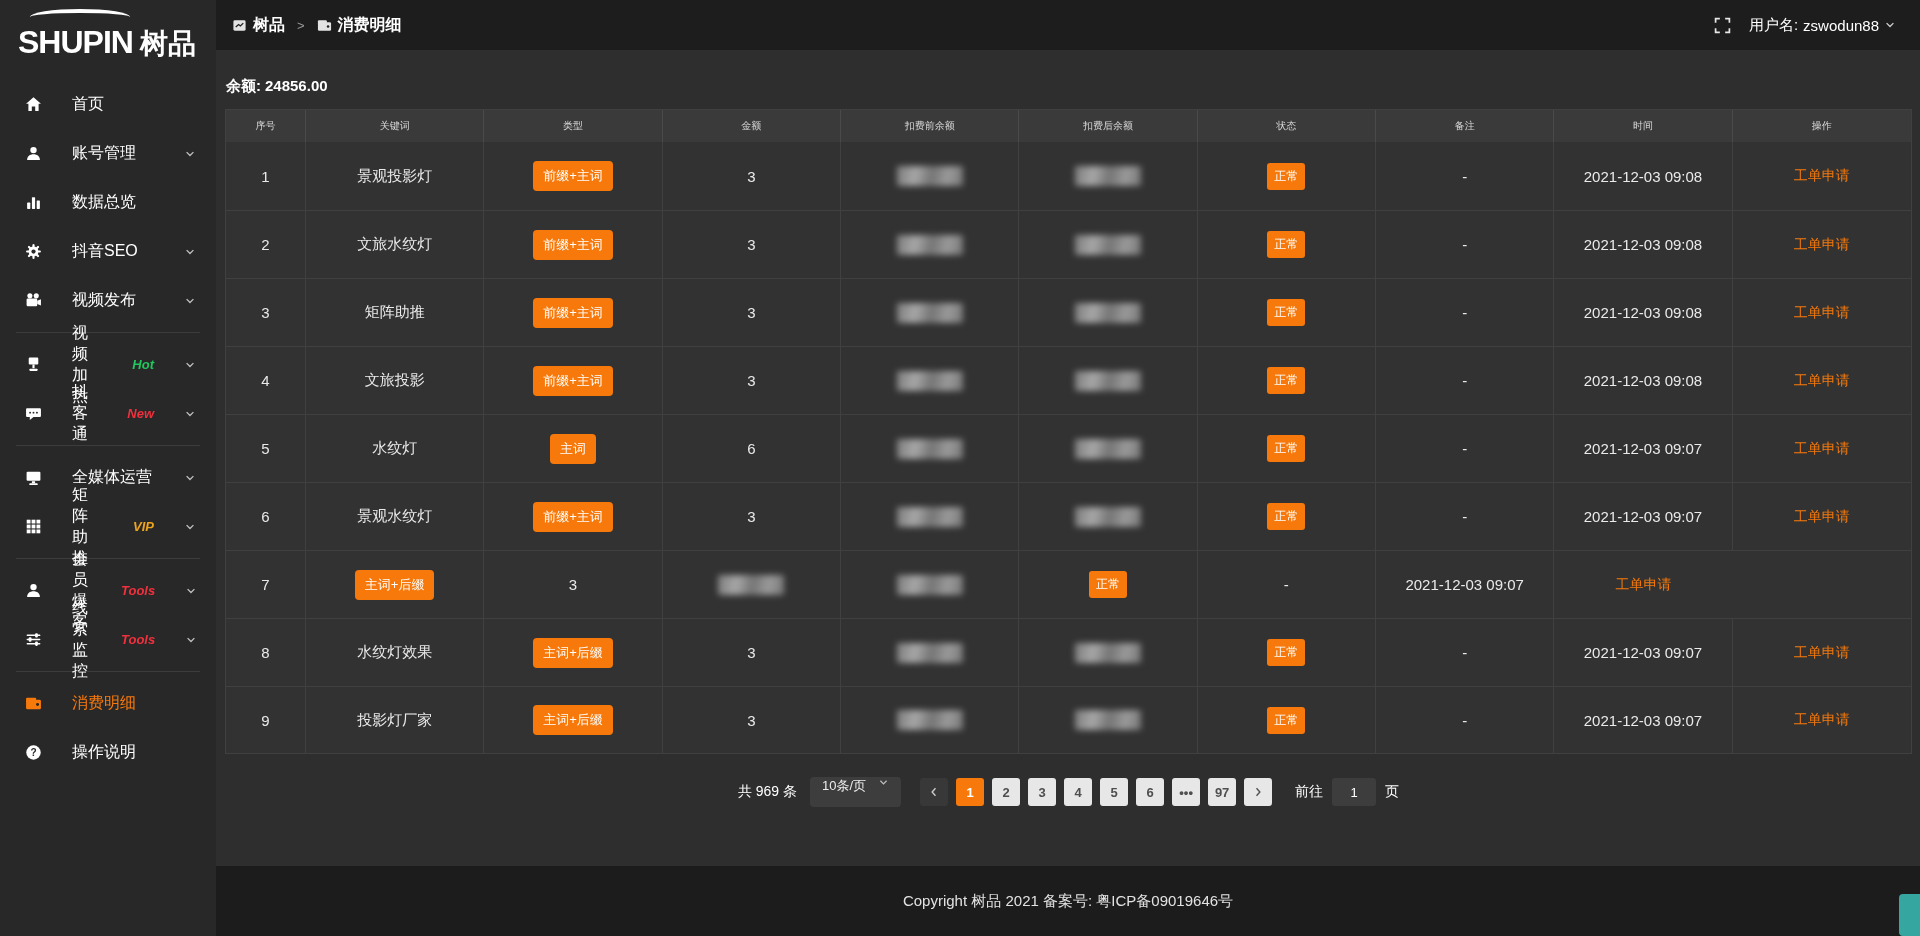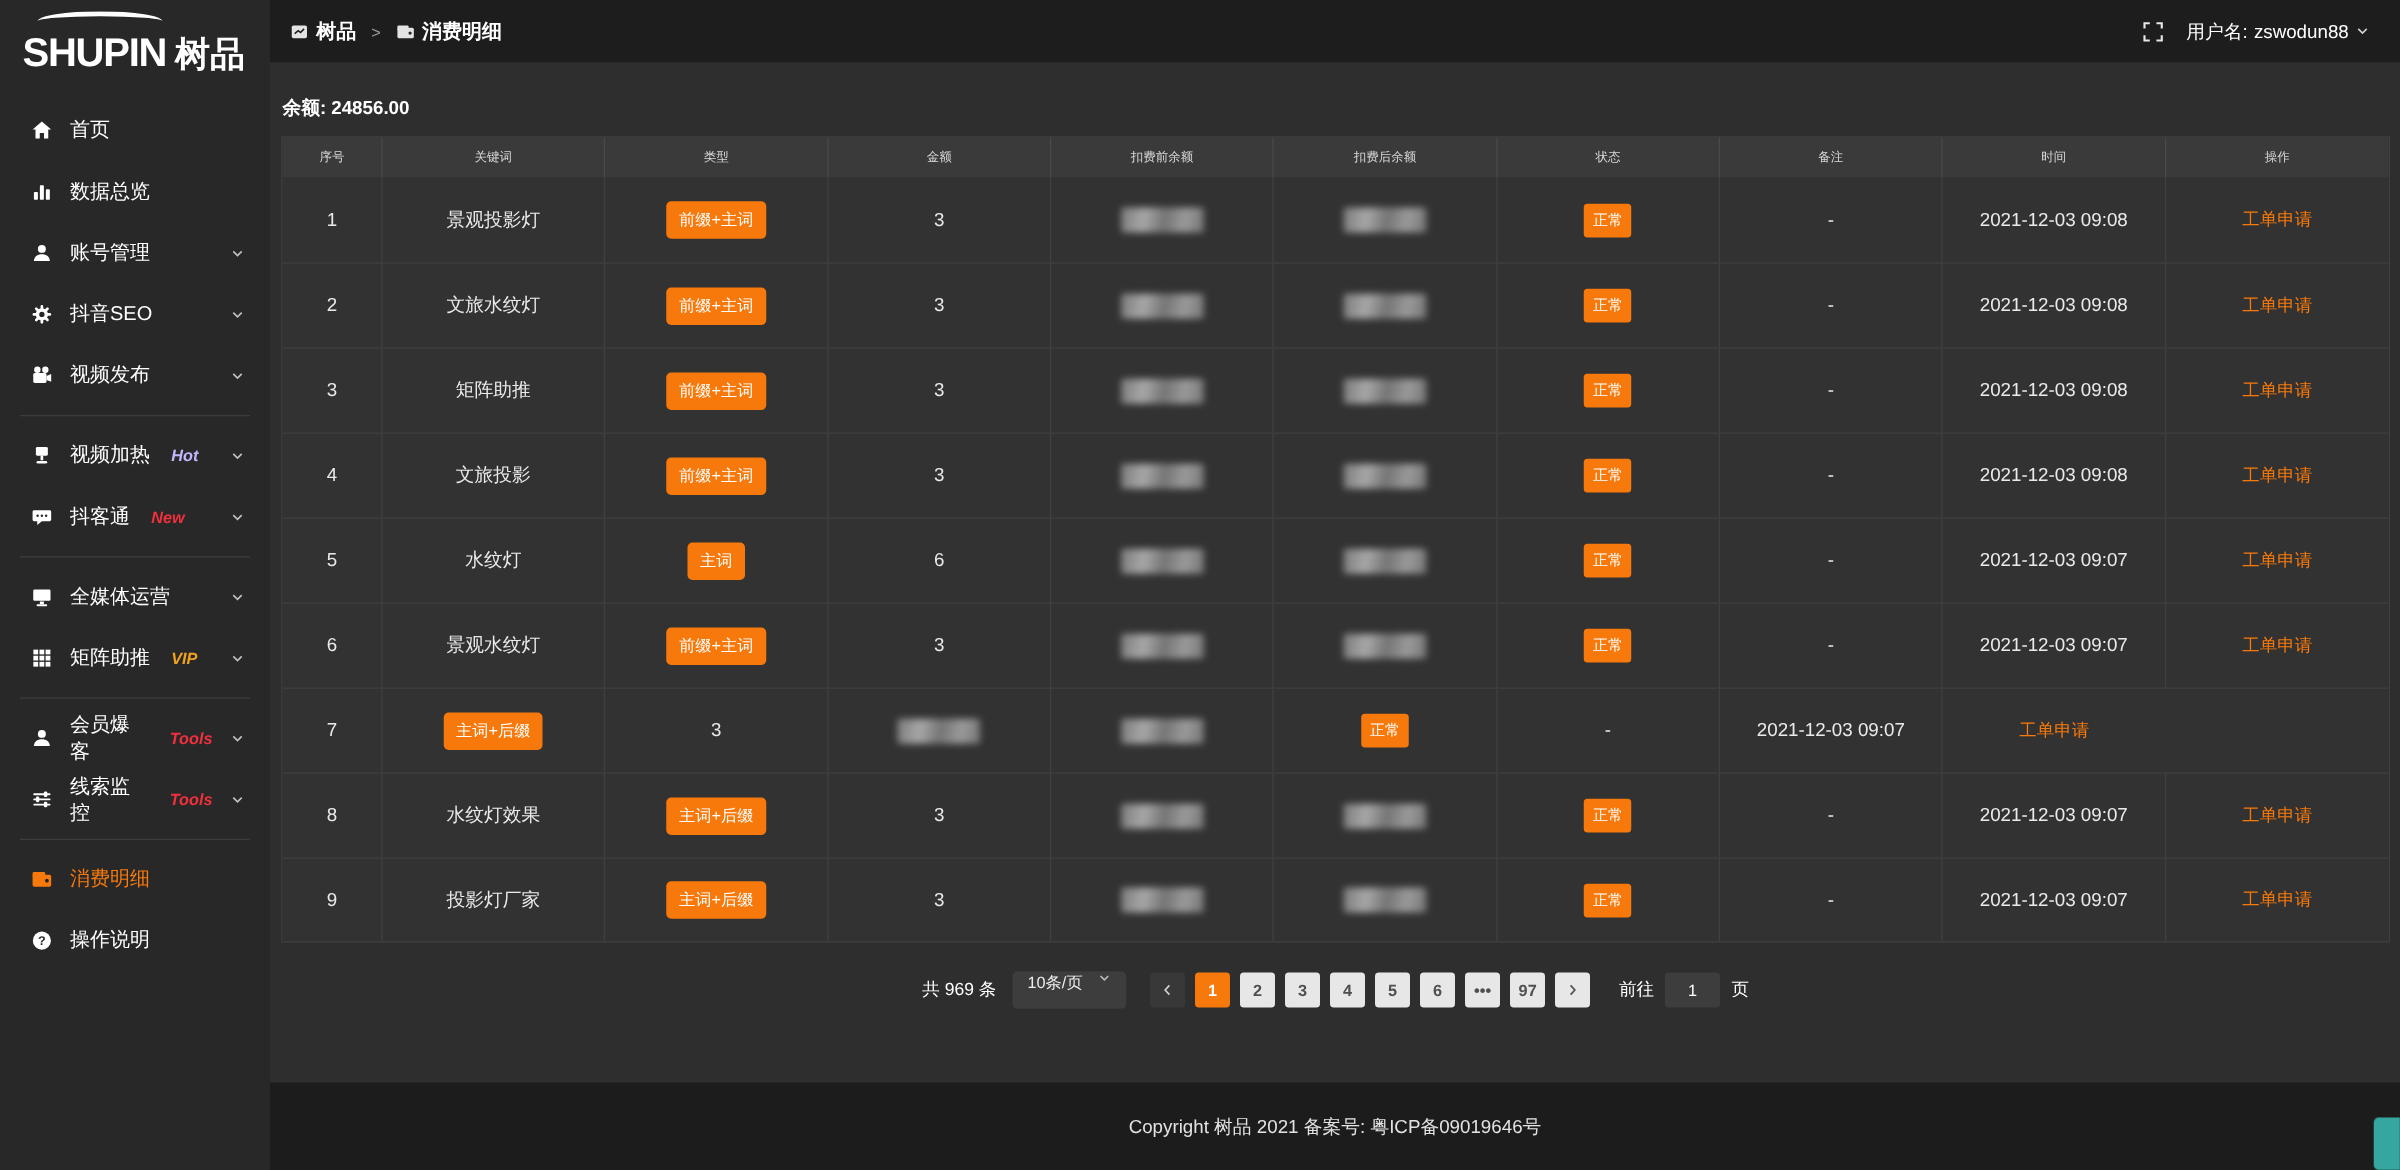--- a/index.html
+++ b/index.html
@@ -19,21 +19,21 @@
   body{font-family:"Liberation Sans","DejaVu Sans",sans-serif;background:var(--content-bg);color:#fff;}
   .app{display:flex;width:100%;height:100%;}
 
   
   .sidebar{width:216px;flex-shrink:0;background:var(--side-bg);display:flex;flex-direction:column;}
   .logo{position:relative;padding:18px 0 8px 18px;height:66px;display:flex;align-items:flex-end;gap:7px;}
   .logo-arc{position:absolute;top:9px;left:30px;width:100px;height:16px;border-top:4px solid #fff;border-radius:50%;}
   .logo-en{font-size:32px;font-weight:900;letter-spacing:-1px;line-height:1;text-align:center;}
   .logo-cn{font-size:28px;font-weight:bold;line-height:1.05;}
   .menu{margin-top:14px;}
-  .side-item{height:49px;display:flex;align-items:center;gap:14px;padding-left:25px;font-size:16px;color:#fff;cursor:pointer;}
+  .side-item{height:49px;display:flex;align-items:center;gap:30px;padding-left:25px;font-size:16px;color:#fff;cursor:pointer;}
   .side-item.active{color:var(--accent);}
   .side-badge{font-style:italic;font-weight:bold;font-size:13px;margin-left:3px;}
   .side-chevron{margin-left:auto;margin-right:20px;color:#c0c0c0;display:flex;}
   .side-divider{height:1px;background:#3c3c3c;margin:7px 16px;}
   .icon{display:inline-flex;align-items:center;justify-content:center;line-height:0;}
   .icon svg{display:block;}
 
   
   .main{flex:1;display:flex;flex-direction:column;min-width:0;}
   .topbar{height:50px;background:var(--bar-bg);display:flex;align-items:center;justify-content:space-between;padding:0 24px 0 16px;flex-shrink:0;}
@@ -101,43 +101,43 @@
             <svg width="17" height="17" viewBox="0 0 16 16">
               <path fill="currentColor" d="M8 1.2 L15 7.2 H12.8 V14 H9.6 V9.8 H6.4 V14 H3.2 V7.2 H1 Z"></path>
             </svg>
           </span>
           <span class="side-label">首页</span>
         </div>
         <div class="side-item">
           <span class="icon">
             <svg width="17" height="17" viewBox="0 0 16 16">
               <g fill="currentColor">
+                <circle cx="8" cy="4.8" r="3"></circle>
+                <path d="M2 14 C2 10.8 4.6 8.8 8 8.8 C11.4 8.8 14 10.8 14 14 Z"></path>
+              </g>
+            </svg>
+          </span>
+          <span class="side-label">账号管理</span>
+          <span class="icon side-chevron">
+            <svg width="12" height="12" viewBox="0 0 16 16">
+              <path d="M3.5 5.5 L8 10 L12.5 5.5" stroke="currentColor" stroke-width="1.8" fill="none"></path>
+            </svg>
+          </span>
+        </div>
+        <div class="side-item">
+          <span class="icon">
+            <svg width="17" height="17" viewBox="0 0 16 16">
+              <g fill="currentColor">
                 <rect x="2" y="8" width="3" height="6" rx="0.6"></rect>
                 <rect x="6.5" y="3" width="3" height="11" rx="0.6"></rect>
                 <rect x="11" y="6" width="3" height="8" rx="0.6"></rect>
               </g>
             </svg>
           </span>
           <span class="side-label">数据总览</span>
-        </div>
-        <div class="side-item">
-          <span class="icon">
-            <svg width="17" height="17" viewBox="0 0 16 16">
-              <g fill="currentColor">
-                <circle cx="8" cy="4.8" r="3"></circle>
-                <path d="M2 14 C2 10.8 4.6 8.8 8 8.8 C11.4 8.8 14 10.8 14 14 Z"></path>
-              </g>
-            </svg>
-          </span>
-          <span class="side-label">账号管理</span>
-          <span class="icon side-chevron">
-            <svg width="12" height="12" viewBox="0 0 16 16">
-              <path d="M3.5 5.5 L8 10 L12.5 5.5" stroke="currentColor" stroke-width="1.8" fill="none"></path>
-            </svg>
-          </span>
         </div>
         <div class="side-item">
           <span class="icon">
             <svg width="17" height="17" viewBox="0 0 16 16">
               <g fill="currentColor">
                 <rect x="7" y="1" width="2" height="14" rx="1"></rect>
                 <rect x="7" y="1" width="2" height="14" rx="1" transform="rotate(45 8 8)"></rect>
                 <rect x="7" y="1" width="2" height="14" rx="1" transform="rotate(90 8 8)"></rect>
                 <rect x="7" y="1" width="2" height="14" rx="1" transform="rotate(135 8 8)"></rect>
                 <circle cx="8" cy="8" r="4.6"></circle>
@@ -175,21 +175,21 @@
           <span class="icon">
             <svg width="17" height="17" viewBox="0 0 16 16">
               <g fill="currentColor">
                 <rect x="3.5" y="1.5" width="9" height="6.5" rx="1"></rect>
                 <rect x="7" y="8" width="2" height="3.5"></rect>
                 <rect x="4" y="12" width="8" height="2" rx="1"></rect>
               </g>
             </svg>
           </span>
           <span class="side-label">视频加热</span>
-          <span class="side-badge" style="color: #c4b5fd;">Hot</span>
+          <span class="side-badge" style="color: #22c55e;">Hot</span>
           <span class="icon side-chevron">
             <svg width="12" height="12" viewBox="0 0 16 16">
               <path d="M3.5 5.5 L8 10 L12.5 5.5" stroke="currentColor" stroke-width="1.8" fill="none"></path>
             </svg>
           </span>
         </div>
         <div class="side-item">
           <span class="icon">
             <svg width="17" height="17" viewBox="0 0 16 16">
               <g>

